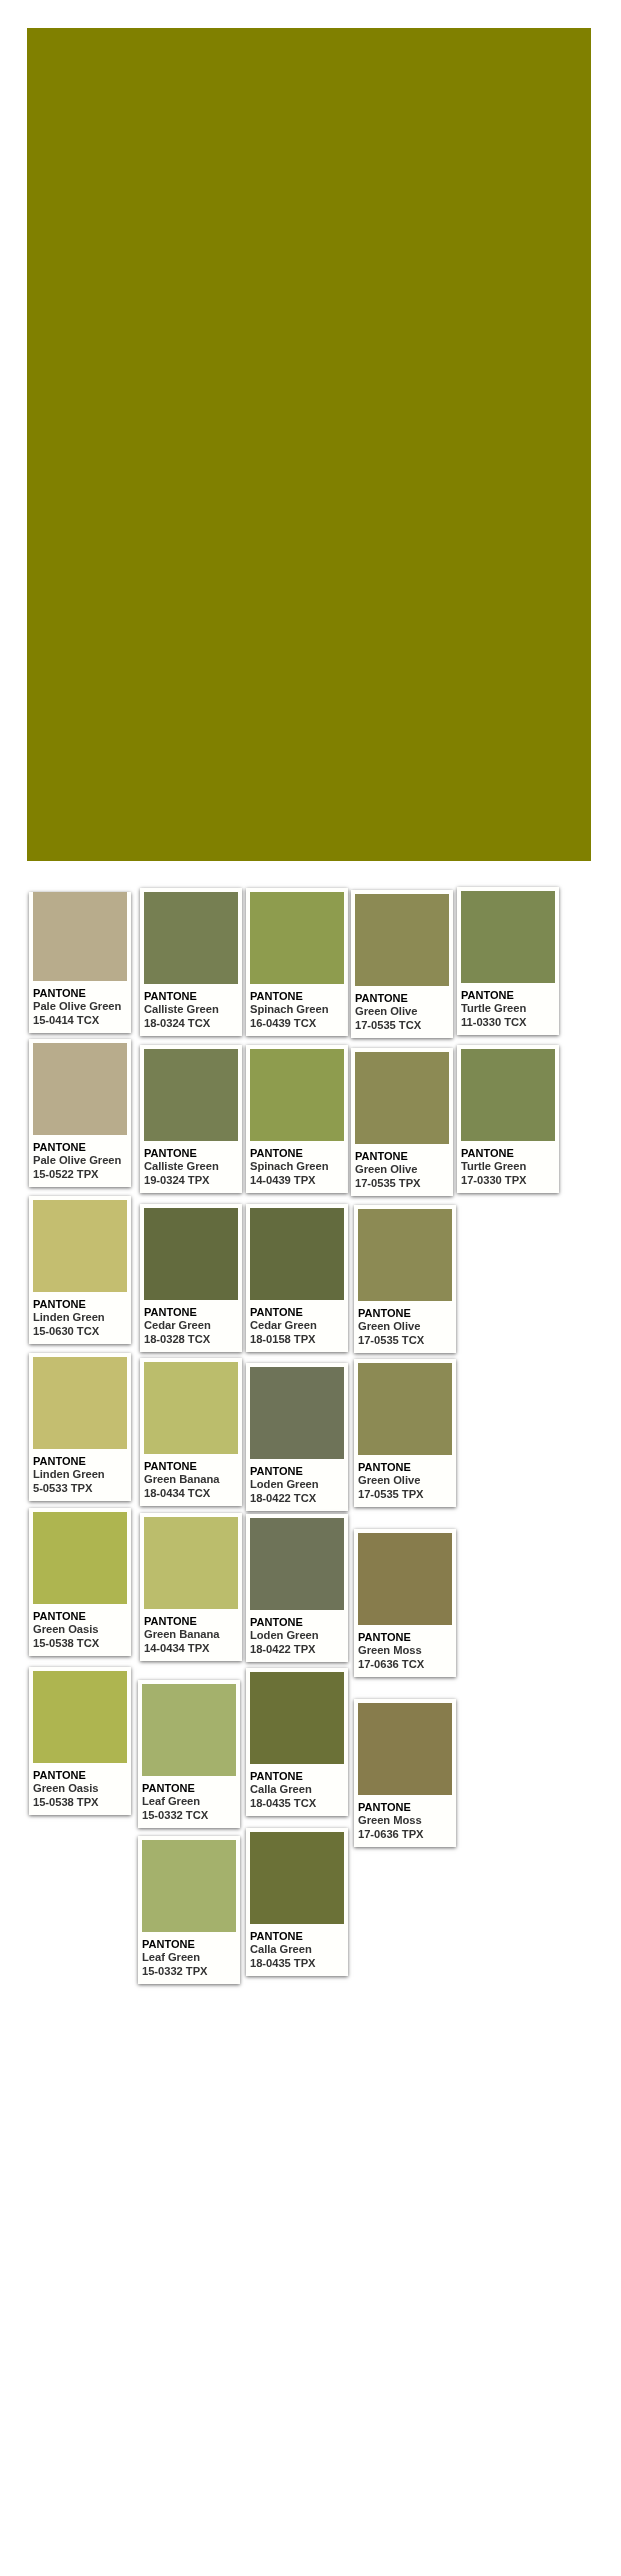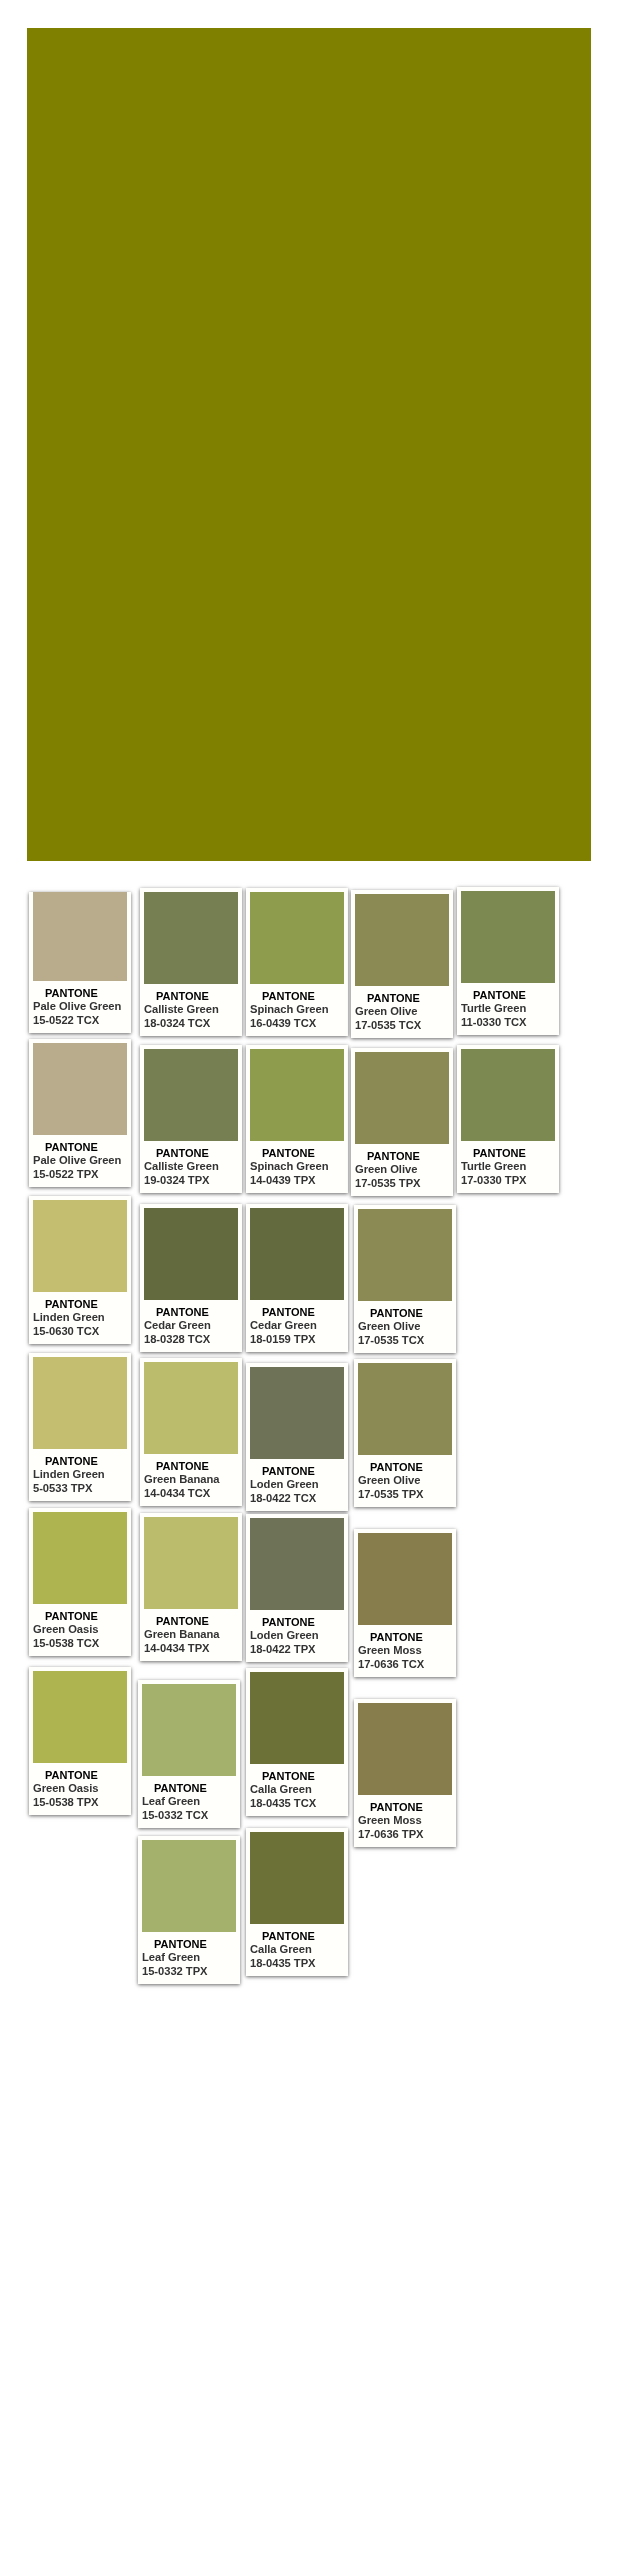--- a/index.html
+++ b/index.html
@@ -46,35 +46,34 @@
     line-height: 13.6px;
     font-weight: bold;
     color: #333333;
     white-space: nowrap;
     letter-spacing: -0.04px;
   }
   .swatch-line.brand {
     color: #000000;
     font-size: 11px;
     letter-spacing: 0.02px;
-    margin-left: 12px;
   }
 </style>
 </head>
 <body>
 
 <div id="hero" style="background: rgb(128, 128, 0);"></div>
 
 <div id="swatch-grid">
   <div class="swatch-card no-top-border" style="left: 29px; top: 892px; width: 102px;">
     <div class="swatch-chip" style="background: rgb(184, 172, 140); height: 89px;"></div>
     <div class="swatch-text">
       <span class="swatch-line brand">PANTONE</span>
       <span class="swatch-line">Pale Olive Green</span>
-      <span class="swatch-line">15-0522 TCX</span>
+      <span class="swatch-line">15-0414 TCX</span>
     </div>
   </div>
   <div class="swatch-card" style="left: 29px; top: 1039px; width: 102px;">
     <div class="swatch-chip" style="background: rgb(184, 172, 140); height: 92px;"></div>
     <div class="swatch-text">
       <span class="swatch-line brand">PANTONE</span>
       <span class="swatch-line">Pale Olive Green</span>
       <span class="swatch-line">15-0522 TPX</span>
     </div>
   </div>
@@ -132,21 +131,21 @@
       <span class="swatch-line brand">PANTONE</span>
       <span class="swatch-line">Cedar Green</span>
       <span class="swatch-line">18-0328 TCX</span>
     </div>
   </div>
   <div class="swatch-card" style="left: 140px; top: 1358px; width: 102px;">
     <div class="swatch-chip" style="background: rgb(187, 189, 108); height: 92px;"></div>
     <div class="swatch-text">
       <span class="swatch-line brand">PANTONE</span>
       <span class="swatch-line">Green Banana</span>
-      <span class="swatch-line">14-0434 TCX</span>
+      <span class="swatch-line">18-0434 TCX</span>
     </div>
   </div>
   <div class="swatch-card" style="left: 140px; top: 1513px; width: 102px;">
     <div class="swatch-chip" style="background: rgb(187, 189, 108); height: 92px;"></div>
     <div class="swatch-text">
       <span class="swatch-line brand">PANTONE</span>
       <span class="swatch-line">Green Banana</span>
       <span class="swatch-line">14-0434 TPX</span>
     </div>
   </div>
@@ -180,21 +179,21 @@
       <span class="swatch-line brand">PANTONE</span>
       <span class="swatch-line">Spinach Green</span>
       <span class="swatch-line">14-0439 TPX</span>
     </div>
   </div>
   <div class="swatch-card" style="left: 246px; top: 1204px; width: 102px;">
     <div class="swatch-chip" style="background: rgb(99, 107, 62); height: 92px;"></div>
     <div class="swatch-text">
       <span class="swatch-line brand">PANTONE</span>
       <span class="swatch-line">Cedar Green</span>
-      <span class="swatch-line">18-0159 TPX</span>
+      <span class="swatch-line">18-0158 TPX</span>
     </div>
   </div>
   <div class="swatch-card" style="left: 246px; top: 1363px; width: 102px;">
     <div class="swatch-chip" style="background: rgb(110, 115, 88); height: 92px;"></div>
     <div class="swatch-text">
       <span class="swatch-line brand">PANTONE</span>
       <span class="swatch-line">Loden Green</span>
       <span class="swatch-line">18-0422 TCX</span>
     </div>
   </div>

